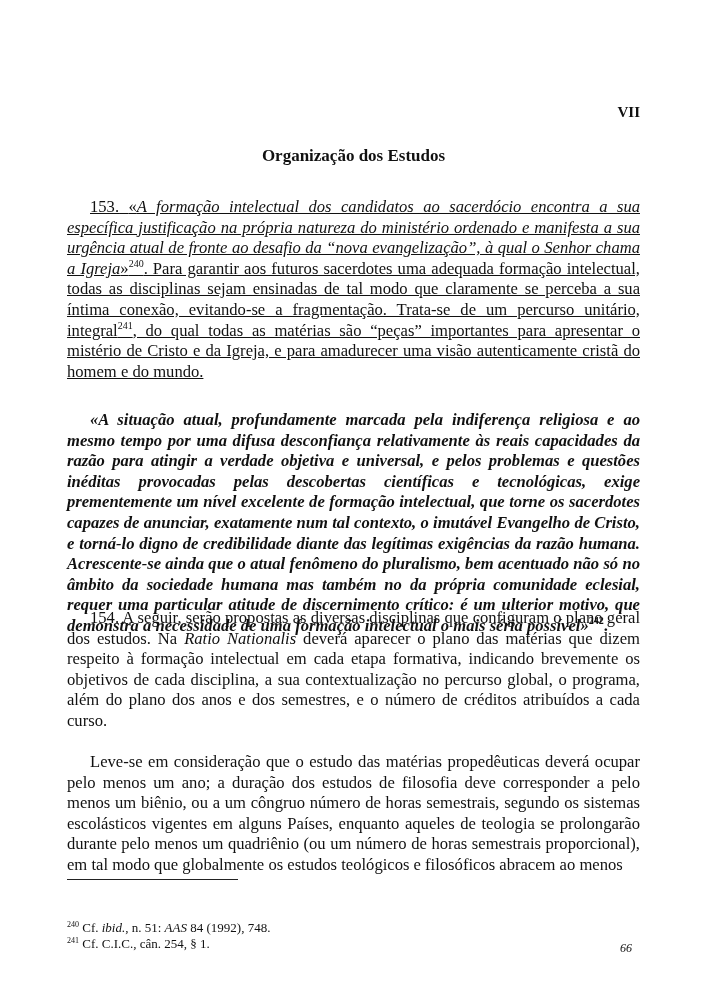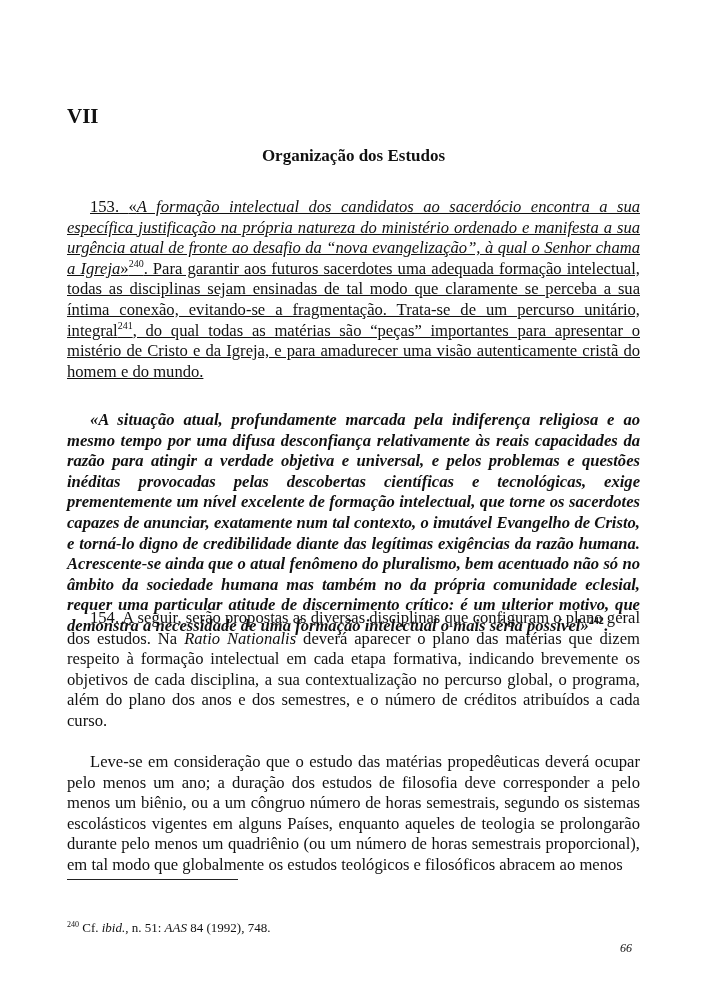--- a/index.html
+++ b/index.html
@@ -1,20 +1,20 @@
 <!DOCTYPE html>
 <html><head>
 <meta charset="utf-8">
 <style>
   html, body { margin: 0; padding: 0; background: #ffffff; }
   body { width: 707px; height: 1000px; position: relative; overflow: hidden;
     font-family: "Liberation Serif", "DejaVu Serif", serif; color: #111; }
   .page { position: absolute; left: 67px; top: 0; width: 573px; }
-  .chapter-num { position: absolute; top: 104px; left: 0; width: 573px; text-align: left;
-    font-weight: bold; font-size: 21px; }
+  .chapter-num { position: absolute; top: 104px; left: 0; width: 573px; text-align: right;
+    font-weight: bold; font-size: 15px; }
   .chapter-title { position: absolute; top: 146px; left: 0; width: 573px; text-align: center;
     font-weight: bold; font-size: 17px; }
   .para { position: absolute; left: 0; width: 573px; font-size: 16.6px; line-height: 20.6px;
     text-align: justify; text-indent: 23px; margin: 0; }
   .p153 { top: 197px; text-decoration: underline; }
   .pquote { top: 410px; font-weight: bold; }
   .p154 { top: 608px; }
   .pleve { top: 752px; }
   sup { font-size: 10px; line-height: 0; vertical-align: 7px; }
   .fn-rule { position: absolute; top: 879px; left: 0; width: 171px; border-top: 1px solid #222; }
@@ -34,16 +34,17 @@
 
   <p class="para pquote"><i>«A situação atual, profundamente marcada pela indiferença religiosa e ao mesmo tempo por uma difusa desconfiança relativamente às reais capacidades da razão para atingir a verdade objetiva e universal, e pelos problemas e questões inéditas provocadas pelas descobertas científicas e tecnológicas, exige prementemente um nível excelente de formação intelectual, que torne os sacerdotes capazes de anunciar, exatamente num tal contexto, o imutável Evangelho de Cristo, e torná-lo digno de credibilidade diante das legítimas exigências da razão humana. Acrescente-se ainda que o atual fenômeno do pluralismo, bem acentuado não só no âmbito da sociedade humana mas também no da própria comunidade eclesial, requer uma particular atitude de discernimento crítico: é um ulterior motivo, que demonstra a necessidade de uma formação intelectual o mais séria possível»</i><sup>242</sup><span>.</span></p>
 
   <p class="para p154"><span>154. A seguir, serão propostas as diversas disciplinas que configuram o plano geral dos estudos. Na </span><i>Ratio Nationalis</i><span> deverá aparecer o plano das matérias que dizem respeito à formação intelectual em cada etapa formativa, indicando brevemente os objetivos de cada disciplina, a sua contextualização no percurso global, o programa, além do plano dos anos e dos semestres, e o número de créditos atribuídos a cada curso.</span></p>
 
   <p class="para pleve">Leve-se em consideração que o estudo das matérias propedêuticas deverá ocupar pelo menos um ano; a duração dos estudos de filosofia deve corresponder a pelo menos um biênio, ou a um côngruo número de horas semestrais, segundo os sistemas escolásticos vigentes em alguns Países, enquanto aqueles de teologia se prolongarão durante pelo menos um quadriênio (ou um número de horas semestrais proporcional), em tal modo que globalmente os estudos teológicos e filosóficos abracem ao menos</p>
 
   <div class="fn-rule"></div>
   <div class="footnotes">
     <p class="fn"><sup>240</sup><span> Cf. </span><i>ibid.</i><span>, n. 51: </span><i>AAS</i><span> 84 (1992), 748.</span></p>
+    <p class="fn"><sup>241</sup><span> Cf. C.I.C., cân. 254, § 1.</span></p>
   </div>
 
   <div class="page-number">66</div>
 </div>
 
 </body></html>

